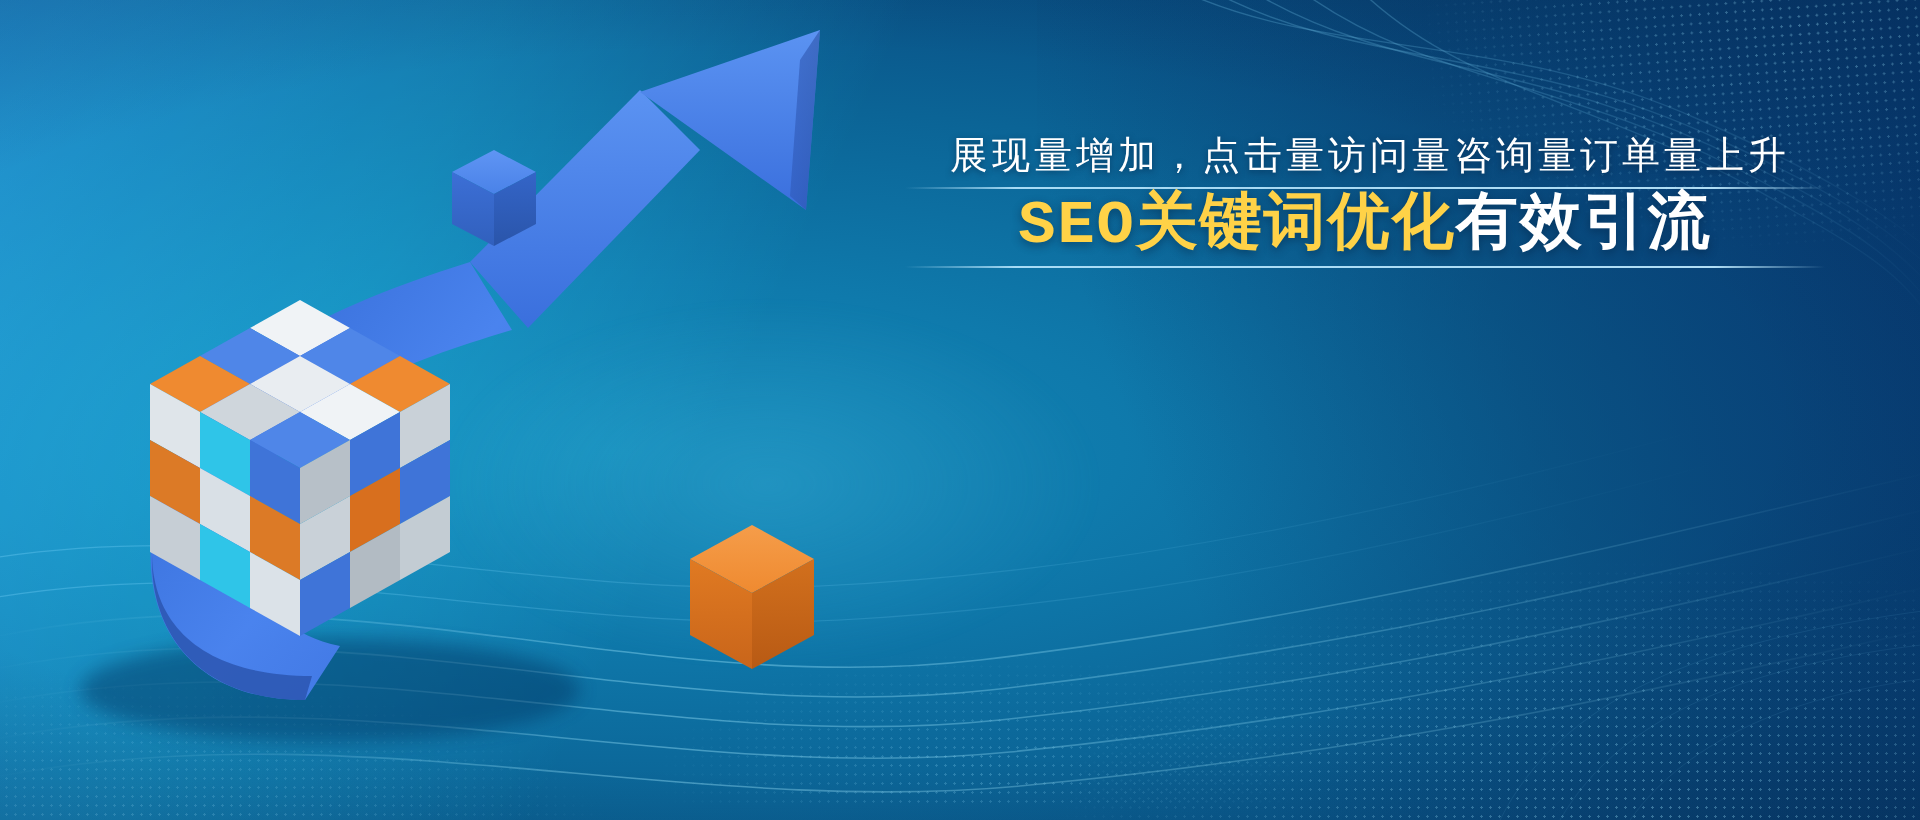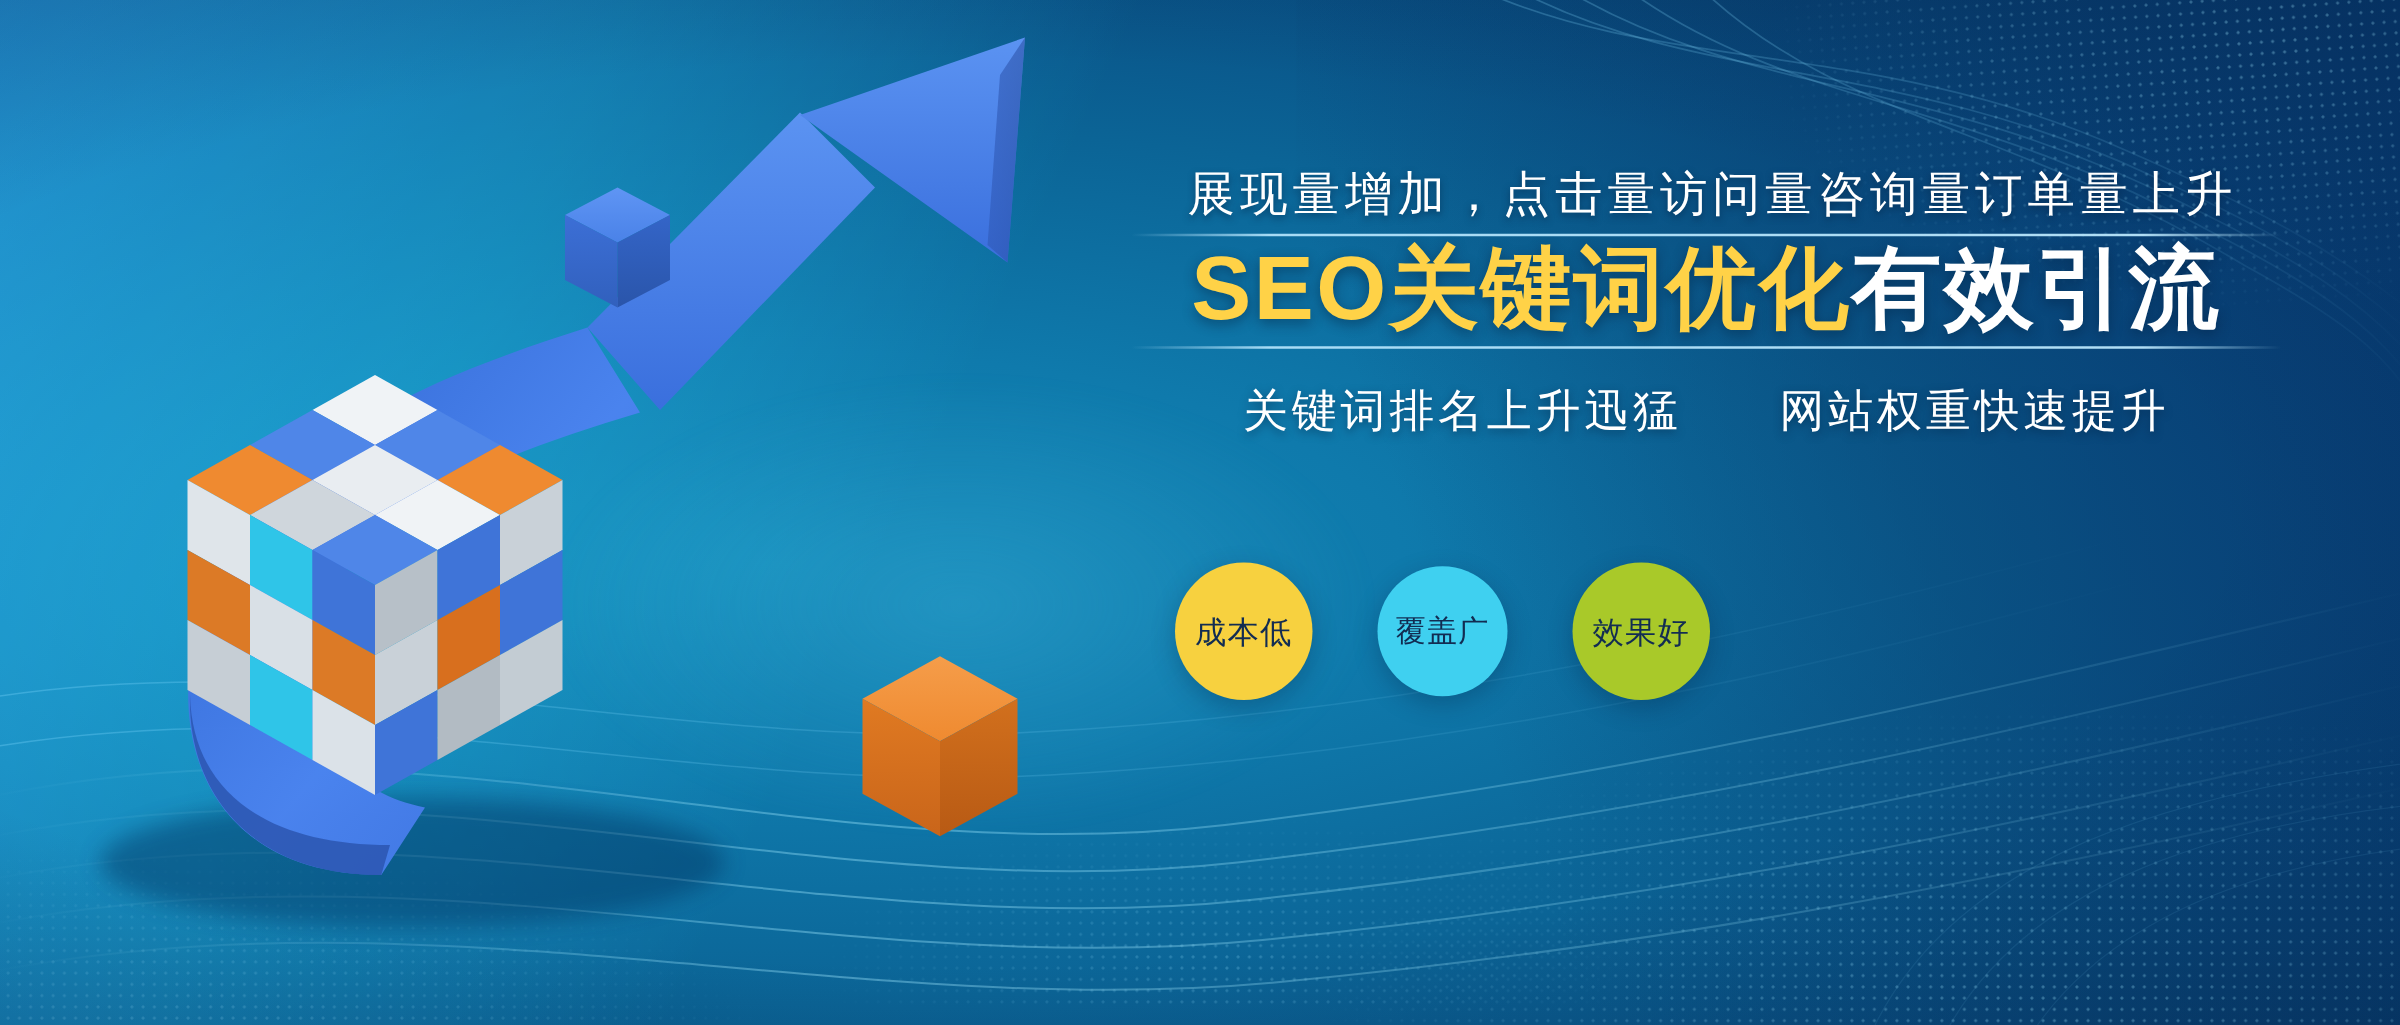--- a/index.html
+++ b/index.html
@@ -78,23 +78,24 @@
     text-shadow:0 2px 6px rgba(0,30,60,.55);
     margin:0 0 6px 0;
     padding-left:10px;
   }
   .rule{
     height:2px;width:920px;margin:6px auto 4px auto;
     background:linear-gradient(90deg,rgba(150,215,245,0) 0%,rgba(175,225,250,.95) 12%,rgba(185,230,252,.95) 88%,rgba(150,215,245,0) 100%);
   }
   .headline{
     text-align:center;white-space:nowrap;margin:2px 0 0 0;
-    font-size:72px;font-weight:bold;letter-spacing:2px;
+    font-size:62px;font-weight:bold;letter-spacing:2px;
     line-height:1.08;
     text-shadow:0 3px 10px rgba(0,26,55,.45);
+    font-family:Liberation Mono, monospace;
   }
   .headline .hl-yellow{color:#ffd247;}
   .headline .hl-white{color:#ffffff;}
 
   .subline{
     color:#ffffff;font-size:36px;letter-spacing:3px;
     text-align:center;white-space:nowrap;margin-top:26px;
     text-shadow:0 2px 7px rgba(0,30,60,.5);
   }
   .subline .gap{display:inline-block;width:52px;}
@@ -307,33 +308,17 @@
     <div class="tagline">展现量增加，点击量访问量咨询量订单量上升</div>
 
     <div class="rule"></div>
 
     <div class="headline">
       <span class="hl-yellow">SEO关键词优化</span><span class="hl-white">有效引流</span>
     </div>
 
     <div class="rule"></div>
 
-    <div class="subline">
-      <span>关键词排名上升迅猛</span>
-      <span class="gap"></span>
-      <span>网站权重快速提升</span>
-    </div>
-
-    <div class="circles">
-      <div class="circle c-yellow">
-        <span>成本低</span>
-      </div>
-      <div class="circle c-cyan">
-        <span>覆盖广</span>
-      </div>
-      <div class="circle c-green">
-        <span>效果好</span>
-      </div>
-    </div>
+
 
 
   </div>
 </div>
 
 </body></html>

